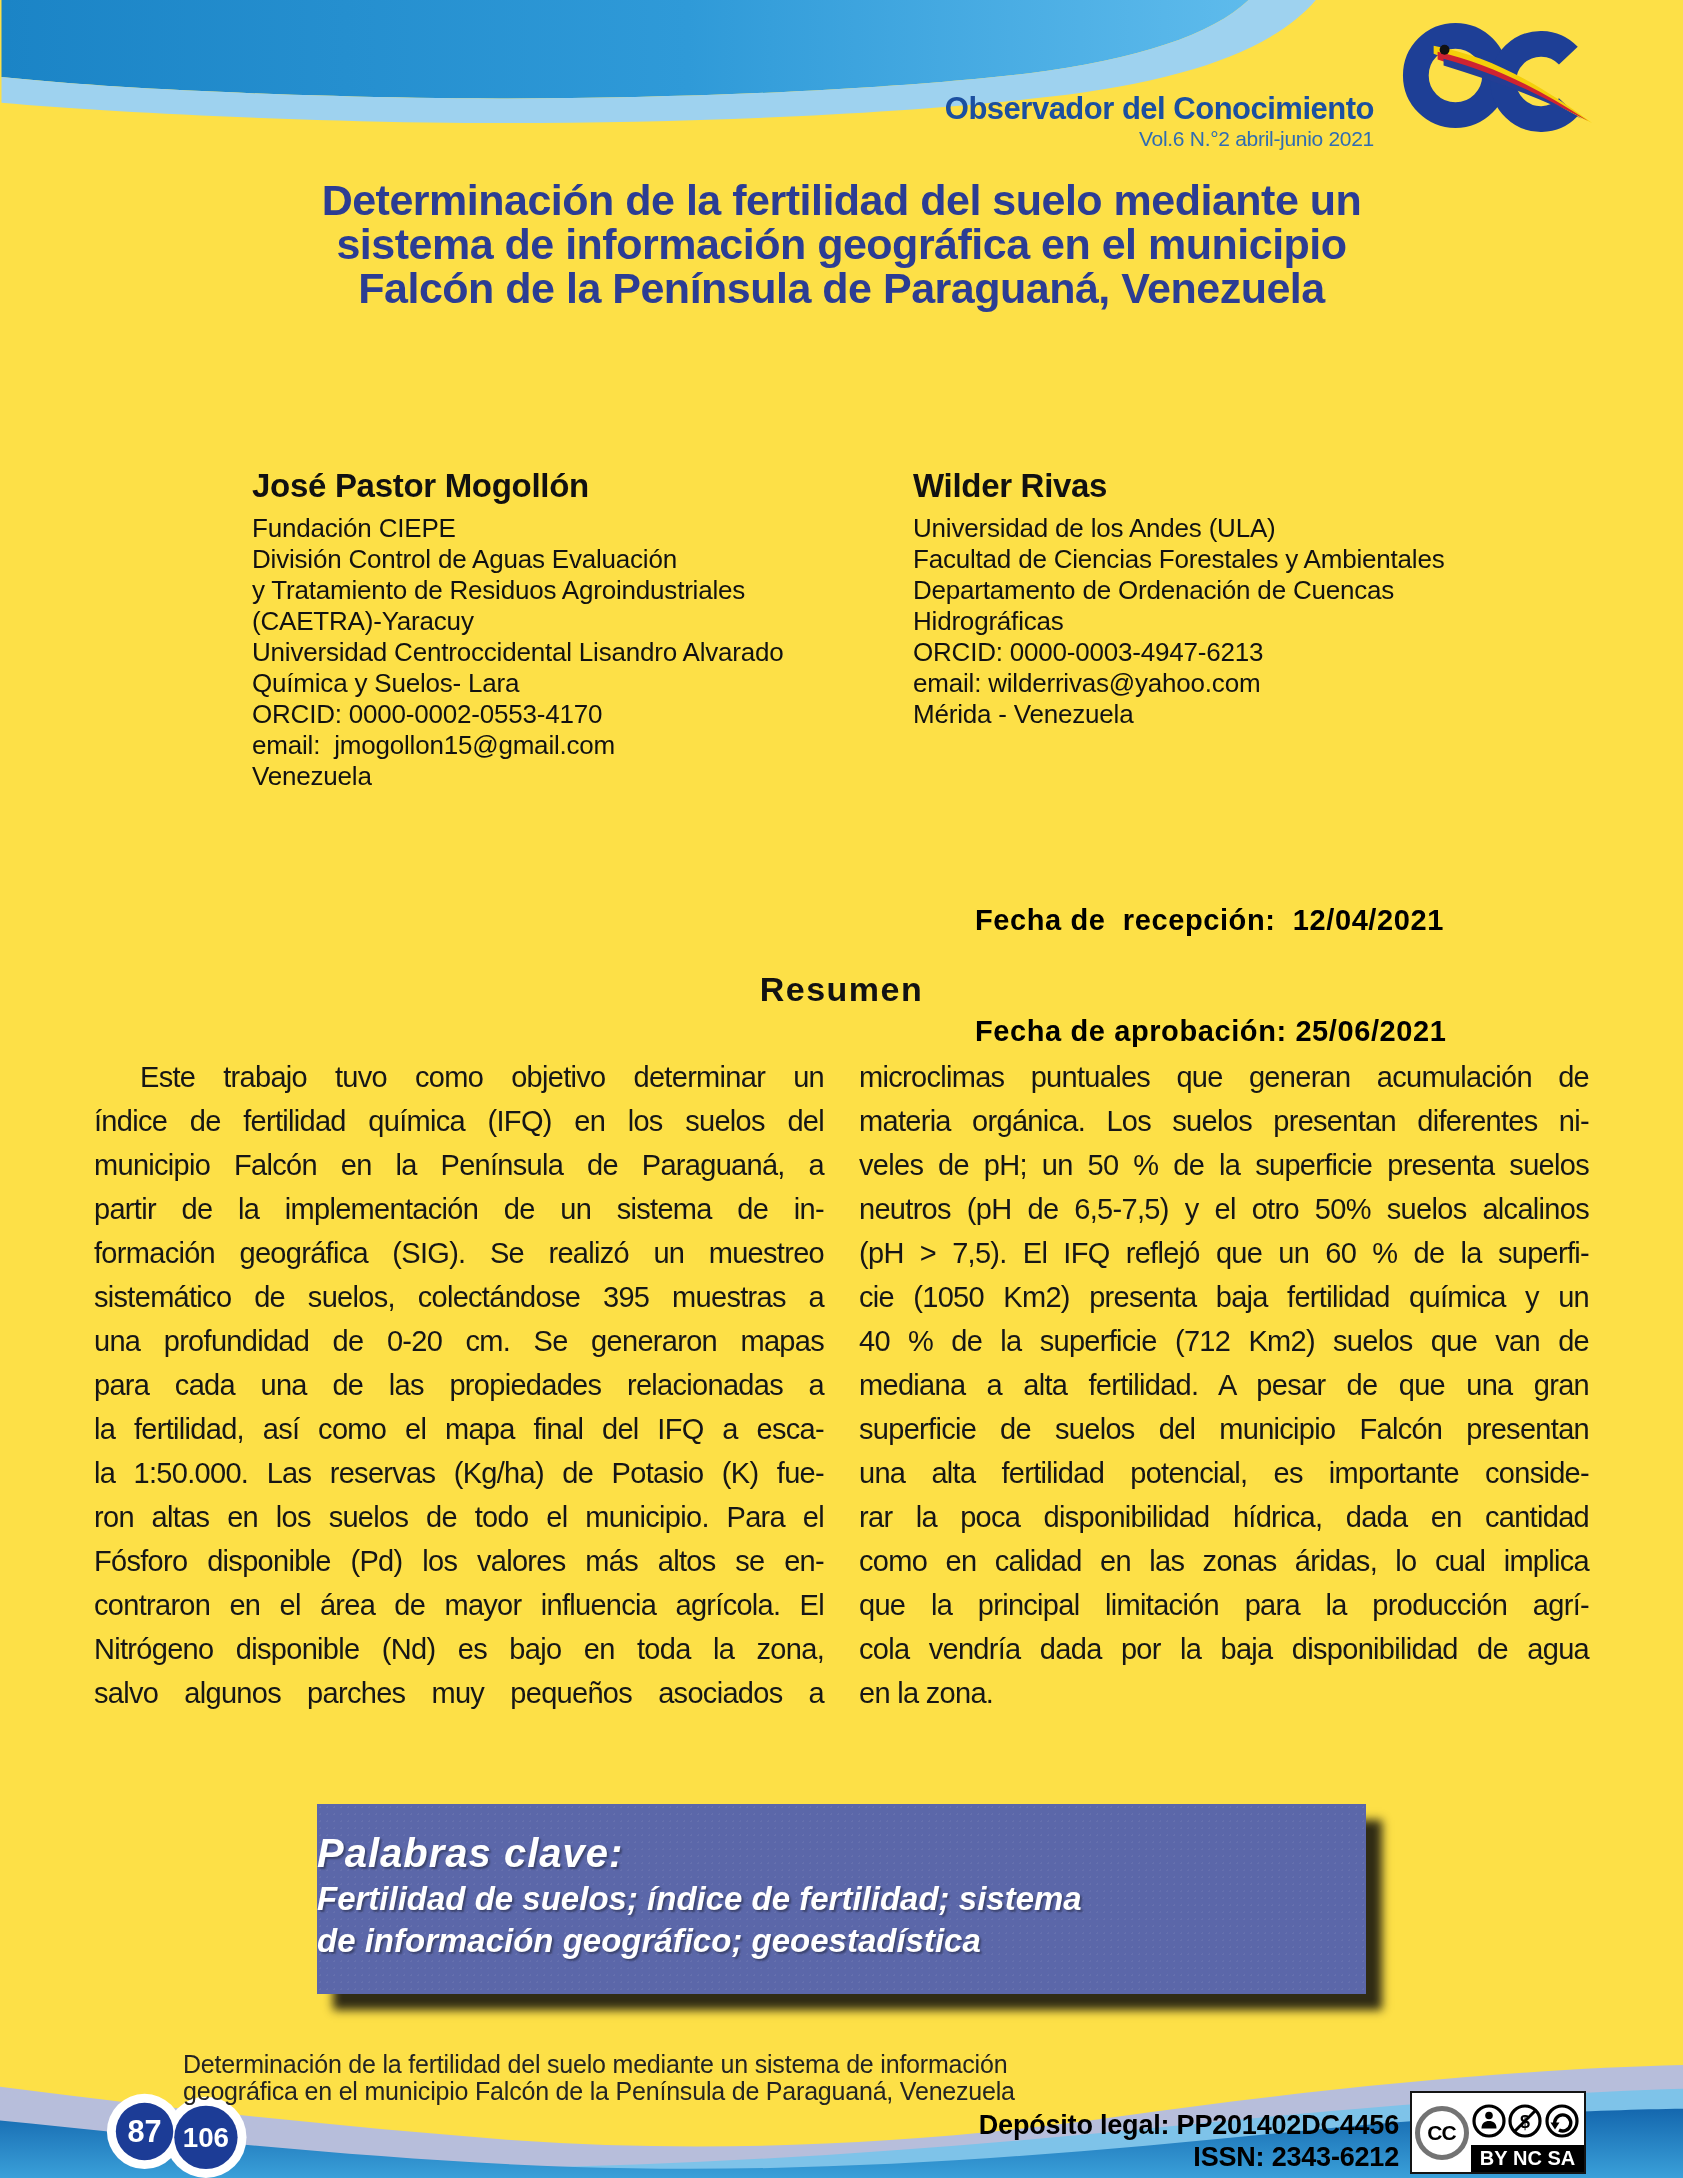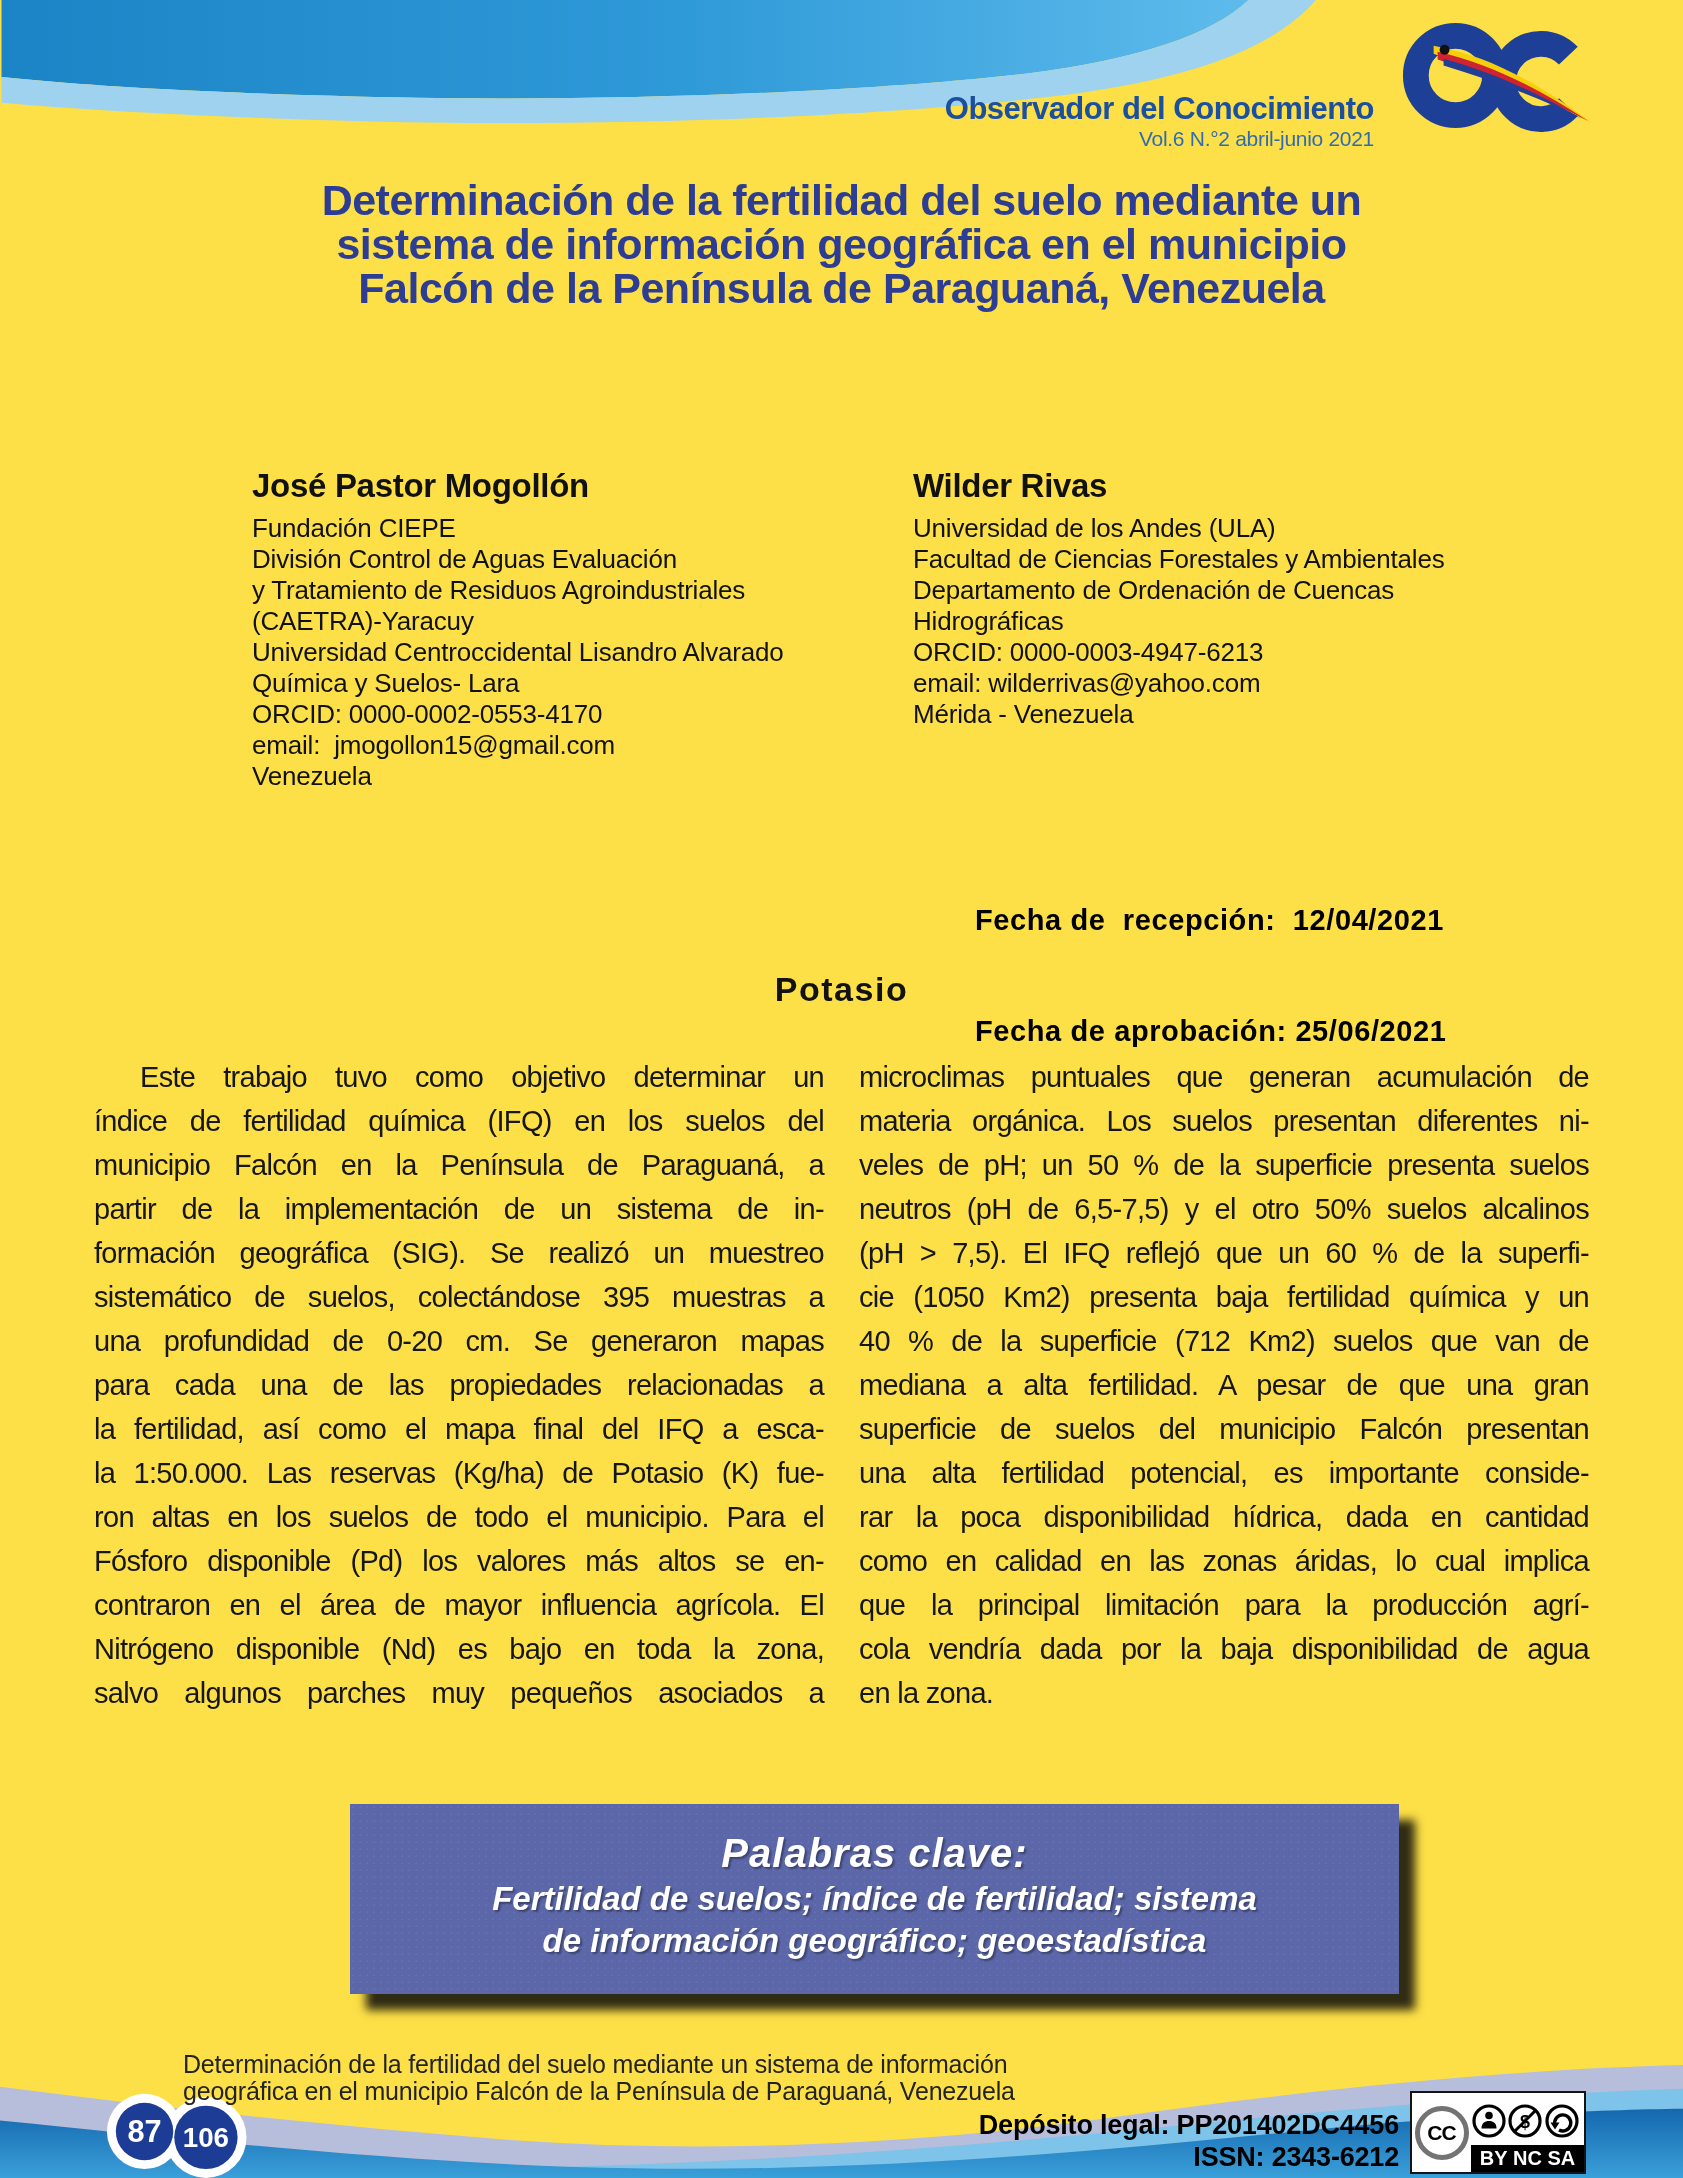--- a/index.html
+++ b/index.html
@@ -47,21 +47,21 @@
   .jline { text-align:justify; text-align-last:justify; }
   .jline.indent { text-indent:46px; }
   .jline.endline { text-align-last:left; }
 
   .keywords-box {
     position:absolute; left:317px; top:1804px; width:1049px; height:190px;
     background:#5b67a9;
     background-image:radial-gradient(rgba(255,255,255,0.06) 1px, transparent 1px);
     background-size:7px 7px;
     box-shadow:16px 16px 9px rgba(12,12,12,0.85);
-    color:#fff; text-align:center; font-style:italic; font-weight:bold;margin-left:33px;
+    color:#fff; text-align:left; font-style:italic; font-weight:bold;
   }
   .keywords-heading { margin-top:24px; font-size:40px; line-height:50px; letter-spacing:1px;
                       text-shadow:2px 2px 2px rgba(0,0,0,0.35); }
   .keywords-line { font-size:33px; line-height:42px; text-shadow:2px 2px 2px rgba(0,0,0,0.35); }
 
   .footer-svg { position:absolute; left:0; top:1970px; z-index:1; }
   .running-title { position:absolute; left:183px; top:2051px; z-index:3;
                    font-size:25px; line-height:27px; color:#232323; letter-spacing:-0.2px; }
   .legal { position:absolute; right:284px; top:2109px; z-index:3; text-align:right;
            font-size:27px; font-weight:bold; color:#000; line-height:32px; letter-spacing:-0.2px; }
@@ -140,21 +140,21 @@
     <div class="author-line">ORCID: 0000-0003-4947-6213</div>
     <div class="author-line">email: wilderrivas@yahoo.com</div>
     <div class="author-line">Mérida - Venezuela</div>
   </div>
 
   <div class="dates">
     <div>Fecha de  recepción:  12/04/2021</div>
     <div>Fecha de aprobación: 25/06/2021</div>
   </div>
 
-  <div class="abstract-heading">Potasio</div>
+  <div class="abstract-heading">Resumen</div>
 
   <div class="col c-left">
     <div class="jline indent">Este trabajo tuvo como objetivo determinar un</div>
     <div class="jline">índice de fertilidad química (IFQ) en los suelos del</div>
     <div class="jline">municipio Falcón en la Península de Paraguaná, a</div>
     <div class="jline">partir de la implementación de un sistema de in-</div>
     <div class="jline">formación geográfica (SIG). Se realizó un muestreo</div>
     <div class="jline">sistemático de suelos, colectándose 395 muestras a</div>
     <div class="jline">una profundidad de 0-20 cm. Se generaron mapas</div>
     <div class="jline">para cada una de las propiedades relacionadas a</div>

